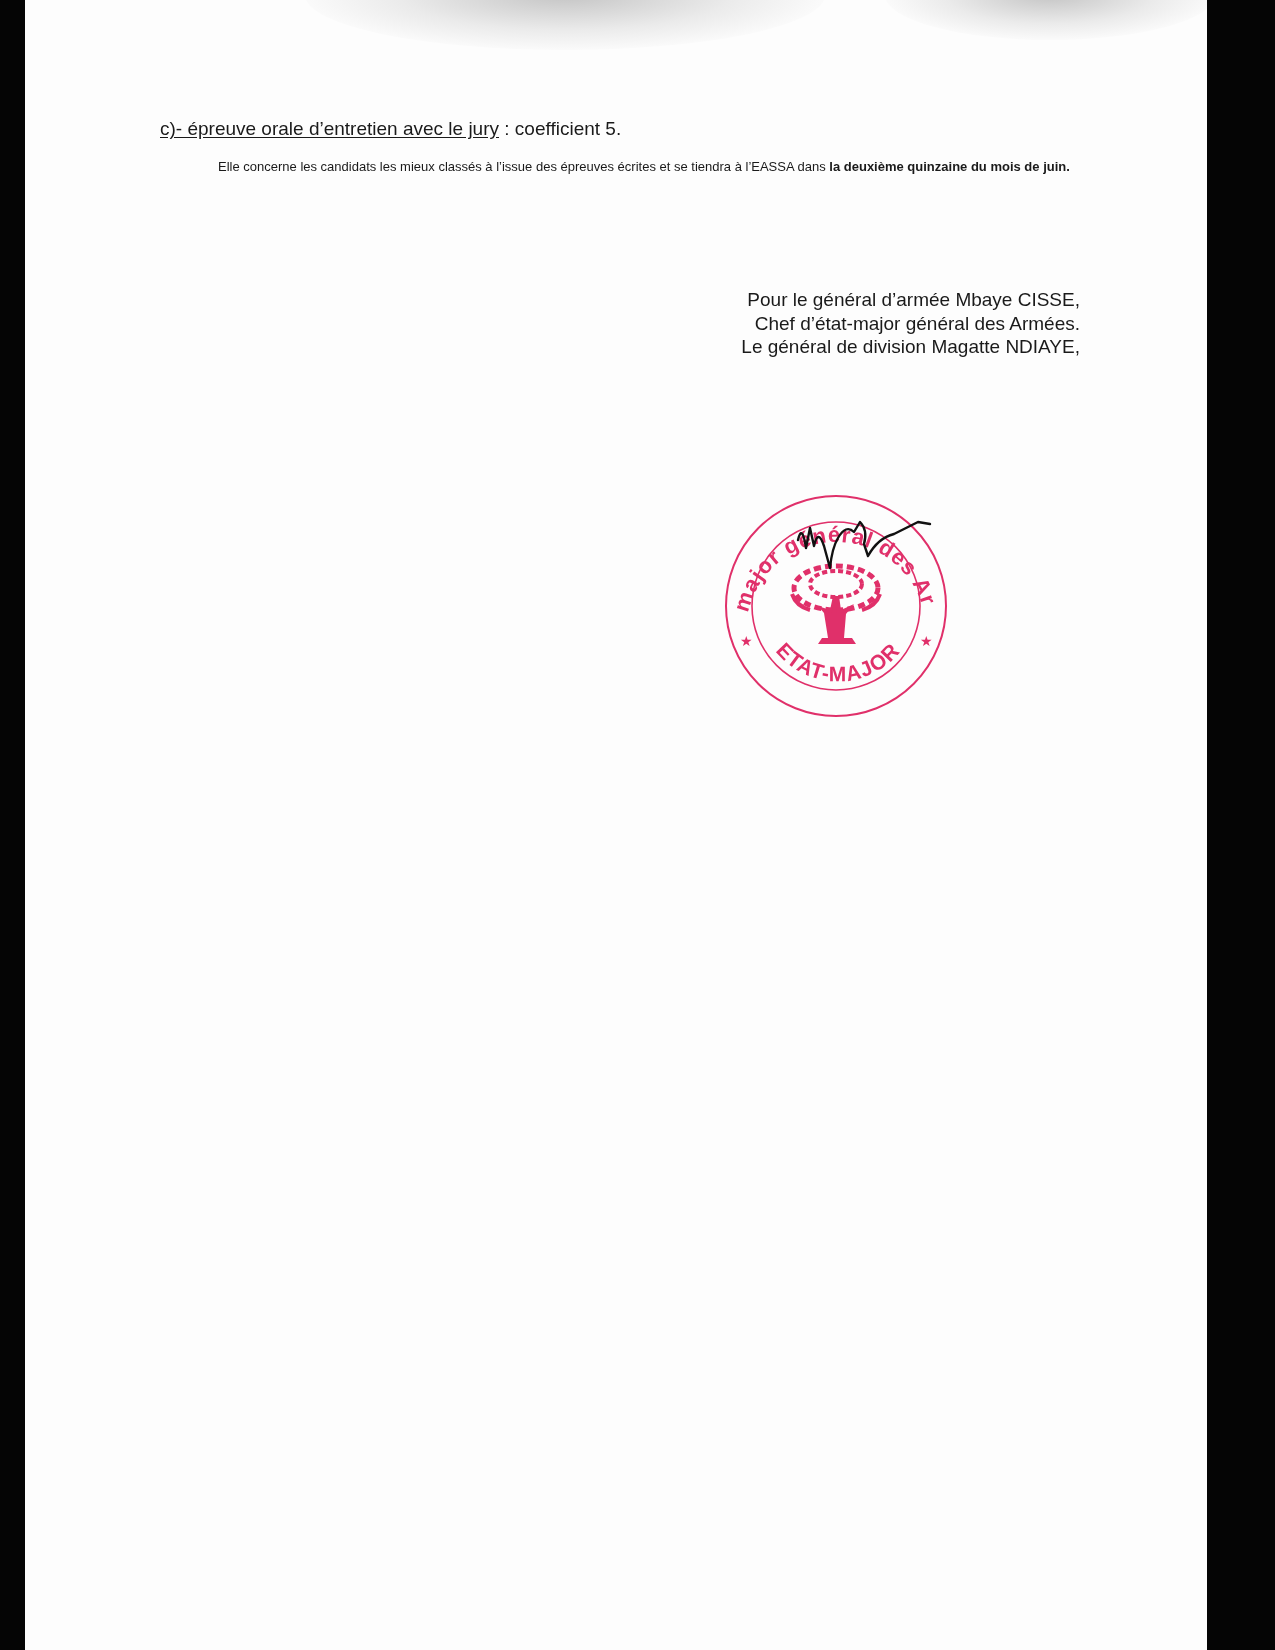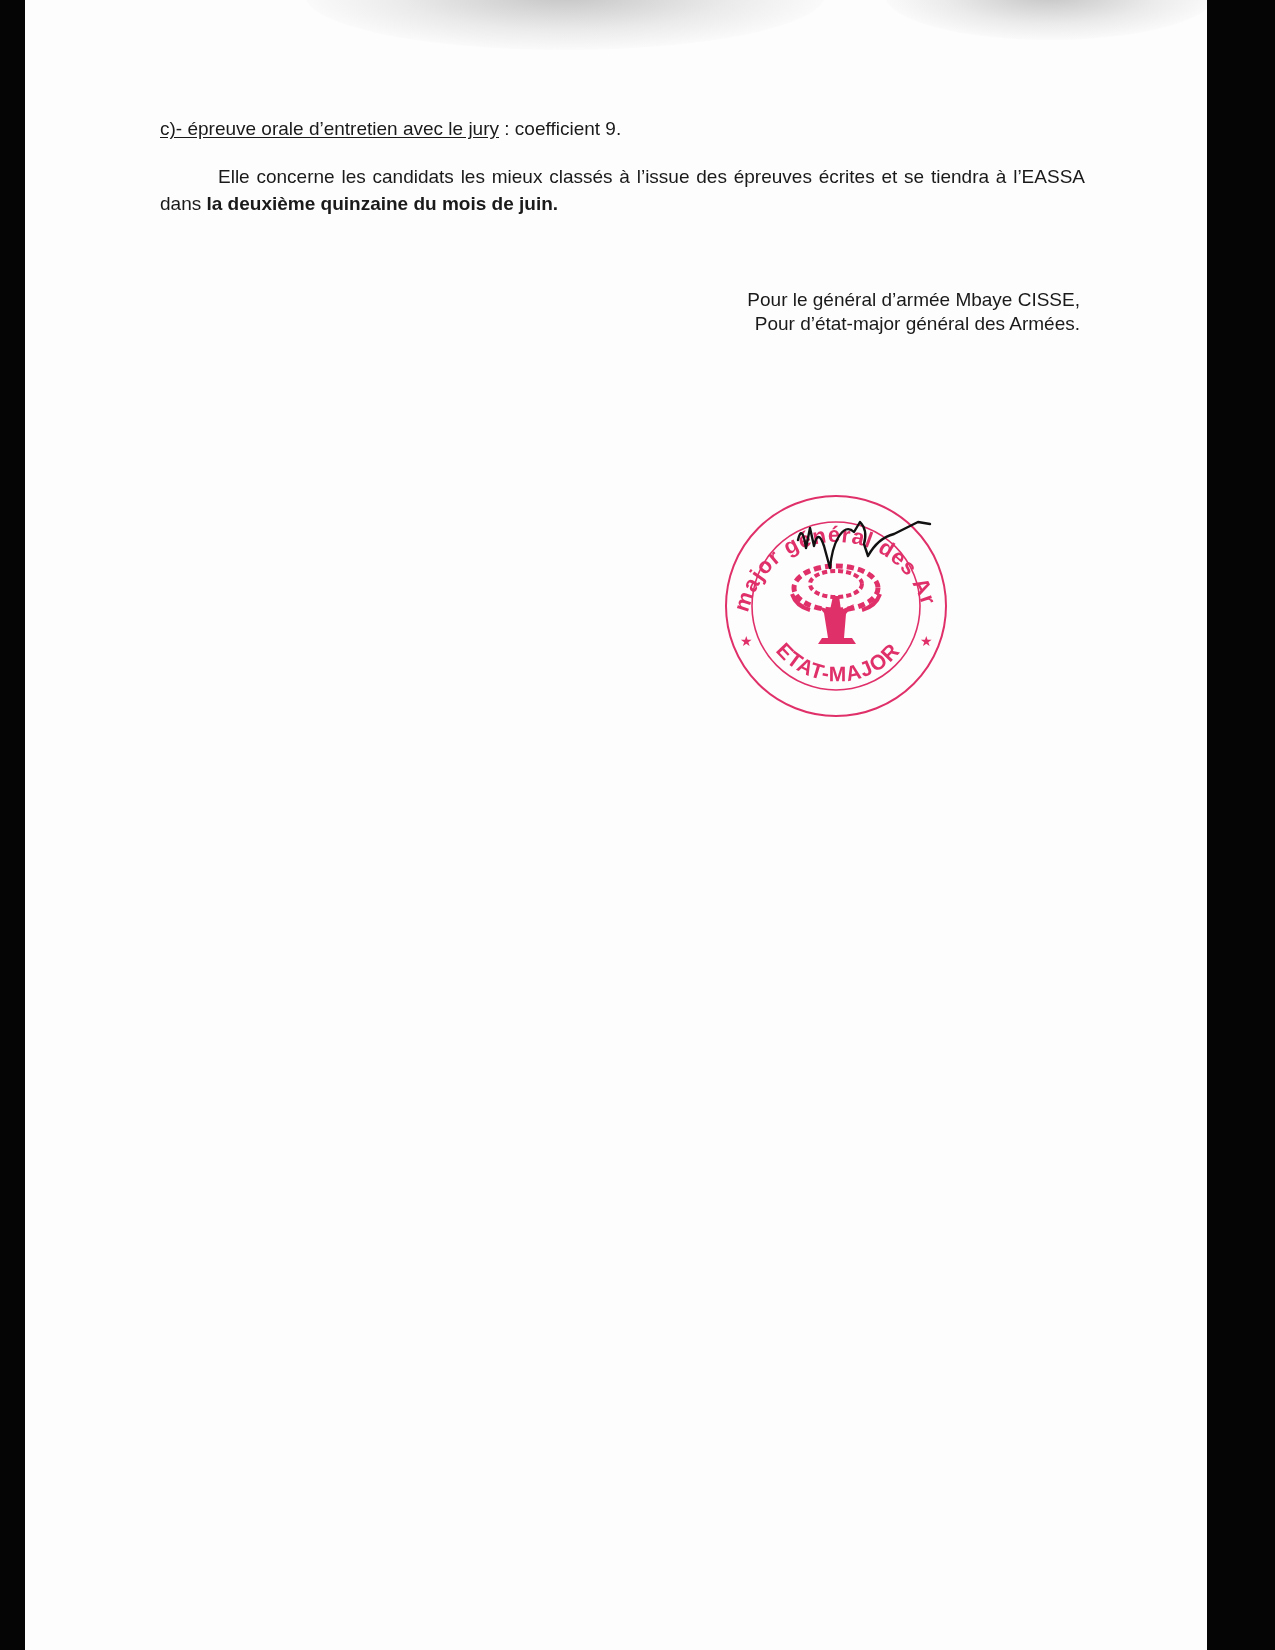--- a/index.html
+++ b/index.html
@@ -22,22 +22,22 @@
     .smudge {
       position: absolute; border-radius: 50%;
       background: radial-gradient(ellipse at center, rgba(150,150,150,0.55) 0%, rgba(180,180,180,0.25) 45%, rgba(255,255,255,0) 75%);
     }
     .text-line {
       position: absolute; font-size: 19px; line-height: 22px; white-space: nowrap;
     }
     .u { text-decoration: underline; text-underline-offset: 2px; margin-top: 48px; }
     .b { font-weight: bold; }
     .para {
-      position: absolute; left: 160px; top: 163px; width: 925px;
-      font-size: 19px; line-height: 27px; text-align: justify;
+      position: absolute; left: 160px; top: 153px; width: 925px;
+      font-size: 13px; line-height: 27px; text-align: justify;
     }
     .para .indent { display: inline-block; width: 58px; }
     .sig-block {
       position: absolute; left: 590px; top: 288px; width: 490px;
       text-align: right; font-size: 19px; line-height: 23.5px;
     }
     .sig-block div { white-space: nowrap; }
     .stamp {
       position: absolute; left: 718px; top: 488px; width: 236px; height: 236px;
     }
@@ -48,30 +48,31 @@
 <div class="scan-edge-left"></div>
 
 <div class="page">
   <div class="smudge" style="left:280px; top:-60px; width:520px; height:110px;"></div>
   <div class="smudge" style="left:860px; top:-50px; width:330px; height:90px;"></div>
 </div>
 
 <div class="scan-edge-right"></div>
 
 <div class="text-line" style="left:160px; top:118px;">
-  <span class="u">c)- épreuve orale d’entretien avec le jury</span><span> : coefficient 9.</span>
+  <span class="u">c)- épreuve orale d’entretien avec le jury</span><span> : coefficient 5.</span>
 </div>
 
 <div class="para">
   <span class="indent"></span><span>Elle concerne les candidats les mieux classés à l’issue des épreuves écrites et se tiendra à l’EASSA dans </span><span class="b">la deuxième quinzaine du mois de juin.</span>
 </div>
 
 <div class="sig-block">
   <div>Pour le général d’armée Mbaye CISSE,</div>
-  <div>Pour d’état-major général des Armées.</div>
+  <div>Chef d’état-major général des Armées.</div>
+  <div>Le général de division Magatte NDIAYE,</div>
 </div>
 
 <div class="stamp">
   <svg width="236" height="236" viewBox="0 0 236 236">
     <defs>
       <path id="arcTop" d="M 30 125 A 90 90 0 0 1 206 125" fill="none"></path>
       <path id="arcBottom" d="M 55 160 A 80 80 0 0 0 185 160" fill="none"></path>
     </defs>
     <circle cx="118" cy="118" r="110" fill="none" stroke="#e0306a" stroke-width="2"></circle>
     <circle cx="118" cy="118" r="84" fill="none" stroke="#e0306a" stroke-width="1.6"></circle>

